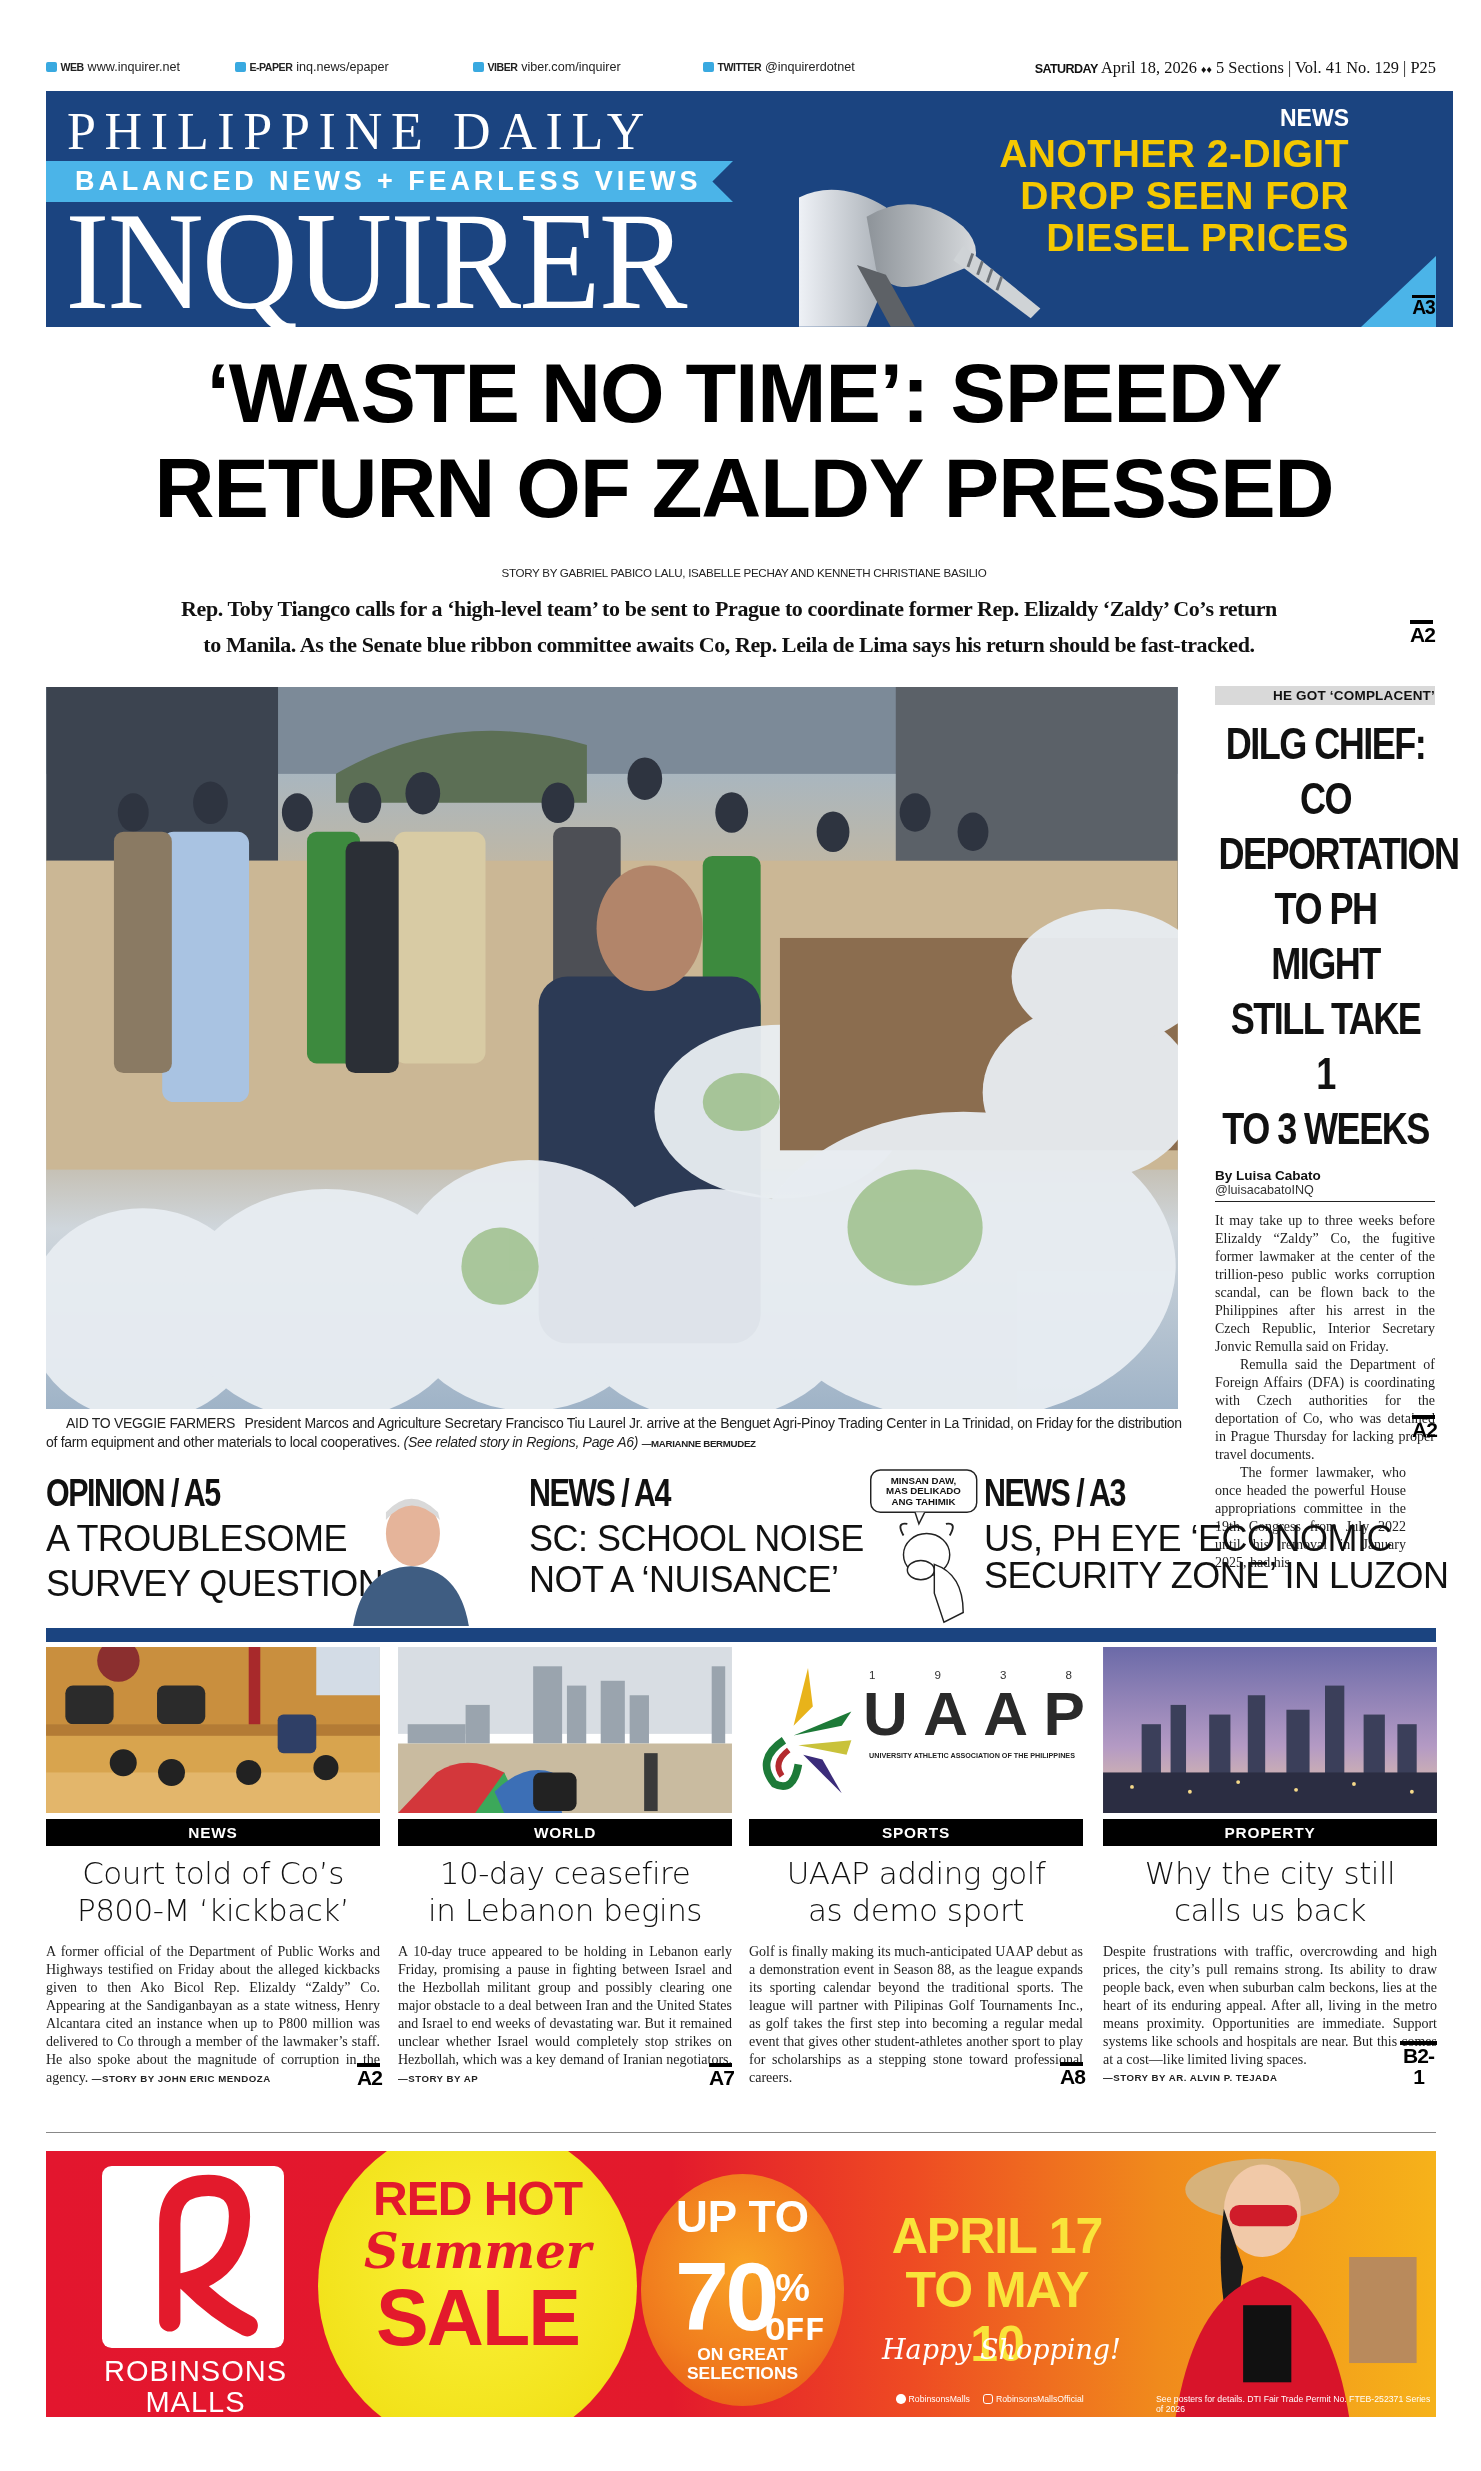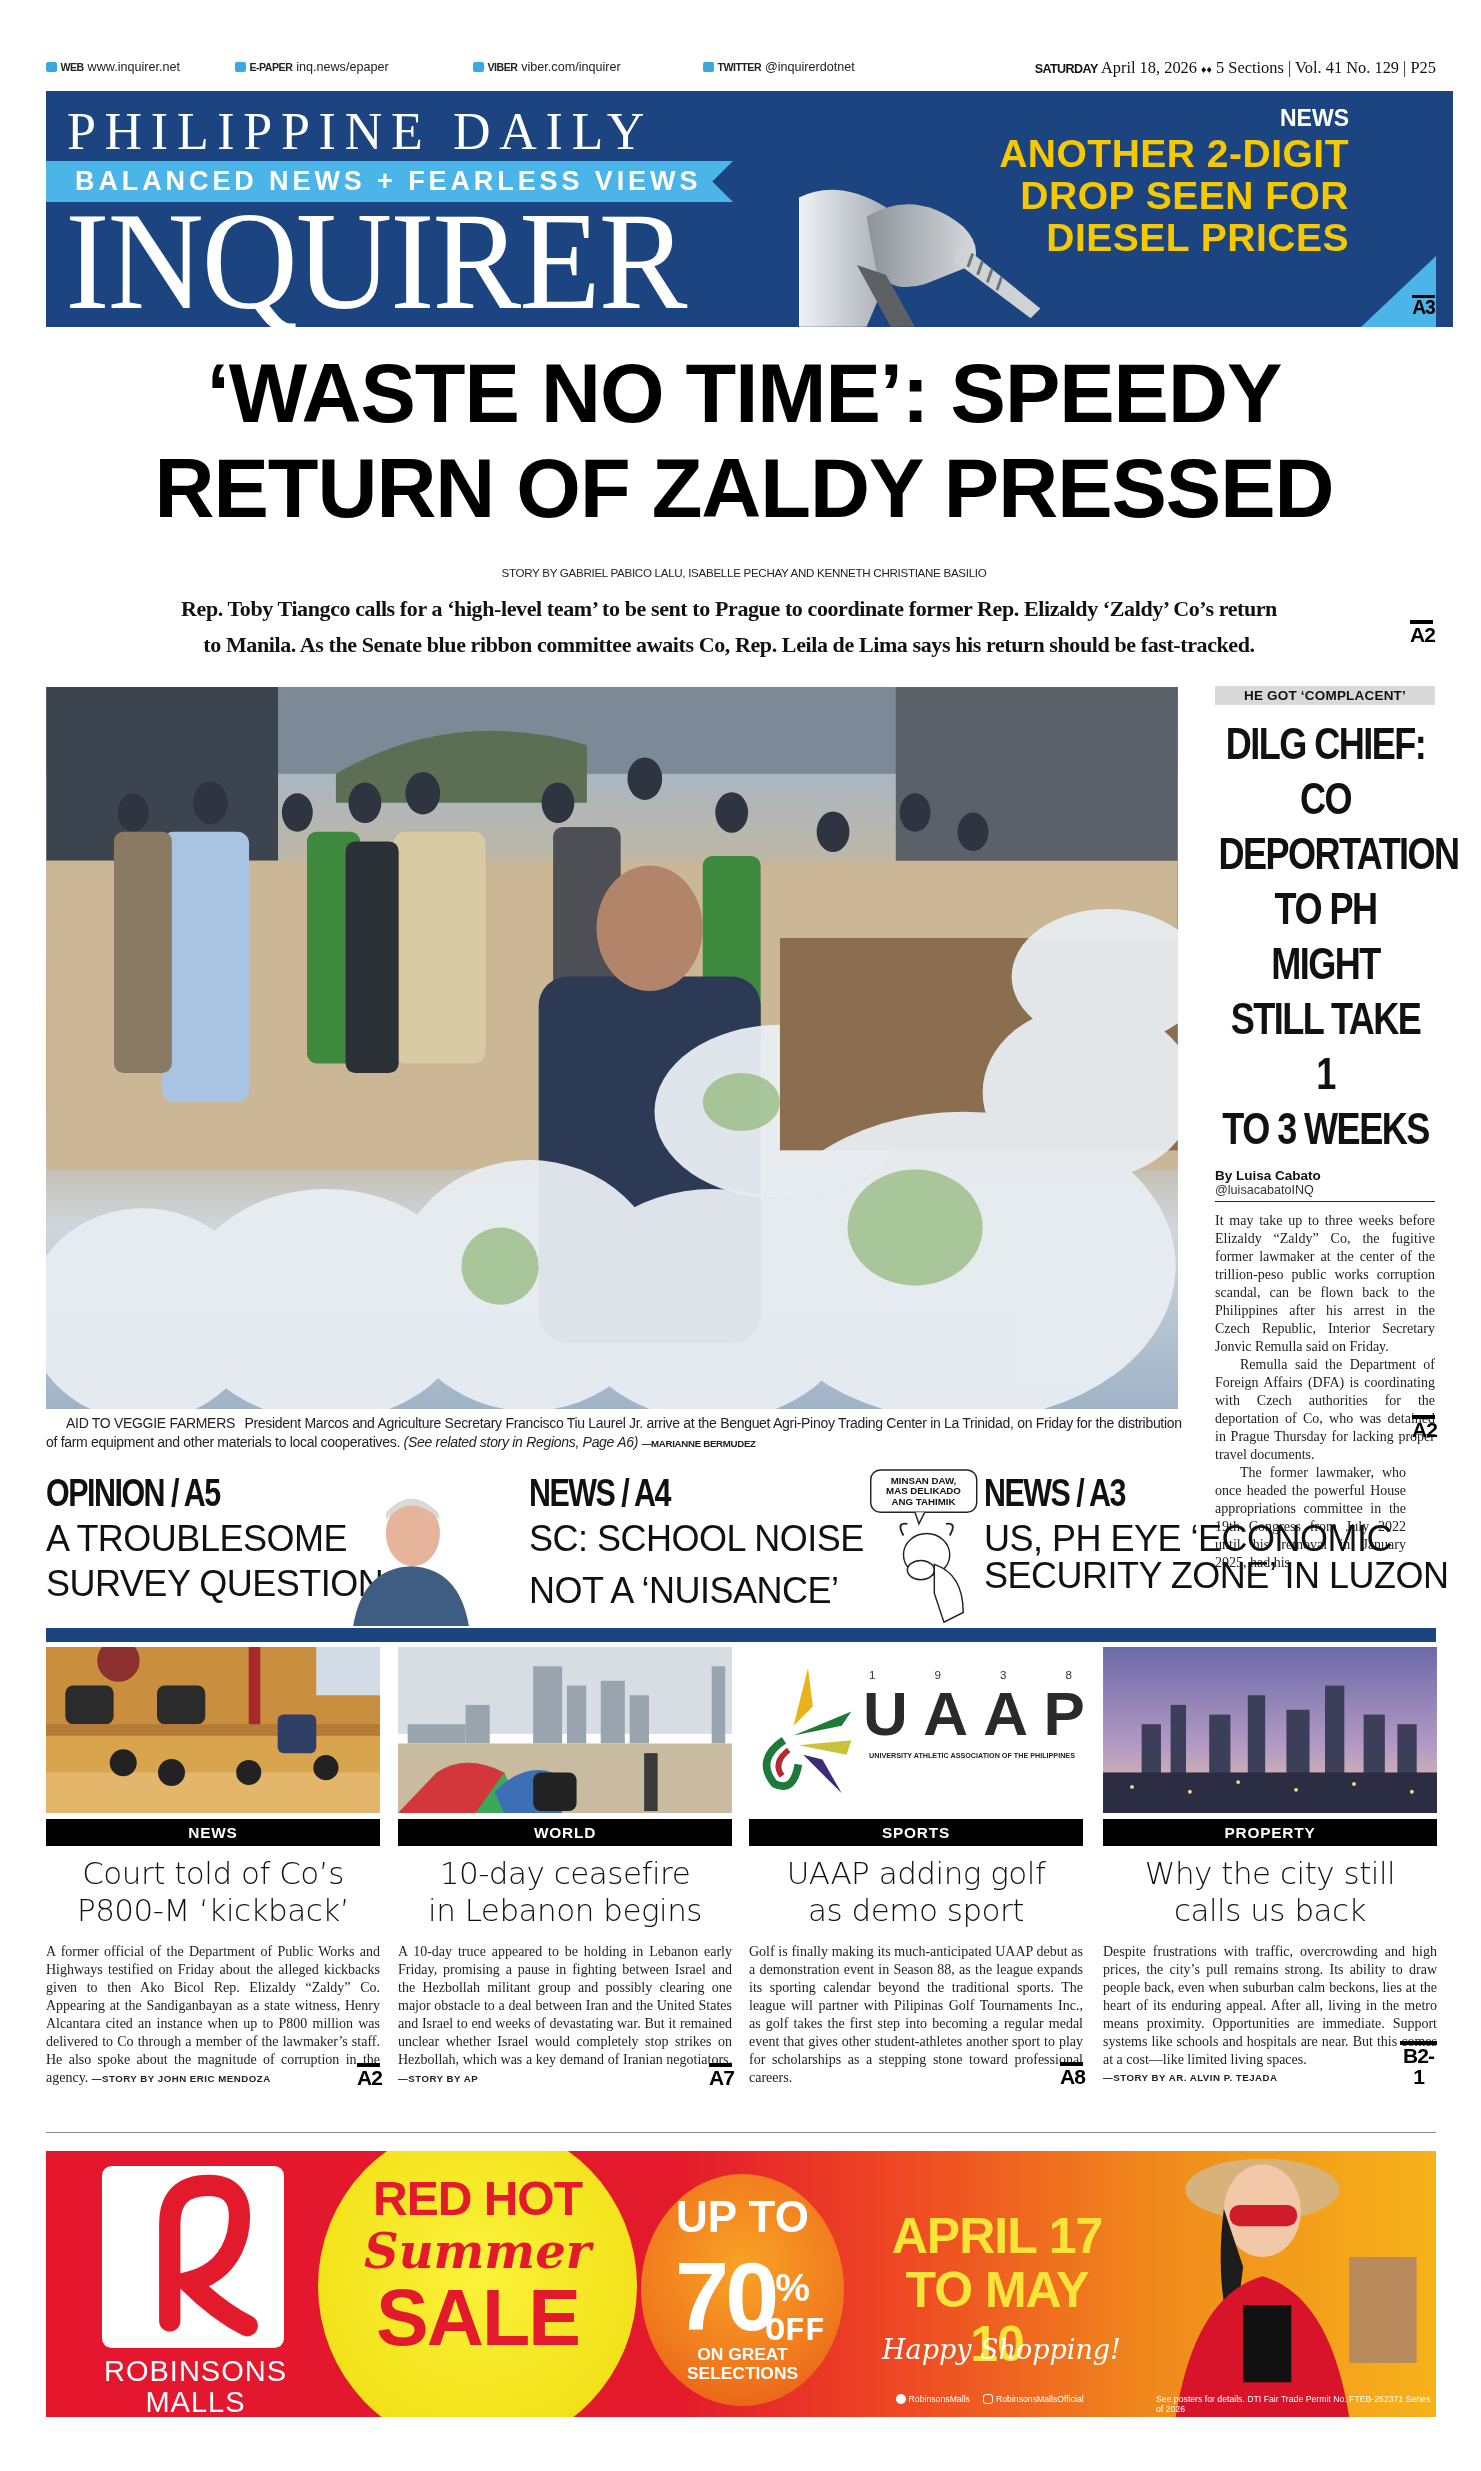--- a/index.html
+++ b/index.html
@@ -33,21 +33,21 @@
   .deck { position: absolute; left: 58px; top: 591px; width: 1342px; text-align: center; font-family: "Liberation Serif", serif; font-weight: 700; font-size: 22px; line-height: 36px; letter-spacing: -0.4px; color: #111; }
 
   
   .photo { position: absolute; left: 46px; top: 687px; width: 1132px; height: 722px; overflow: hidden; background: linear-gradient(180deg, #6d7d8f 0%, #a9b6bf 12%, #c9b89a 30%, #b8a27d 55%, #cfd6dc 75%, #9fb3c7 100%); }
   .caption { position: absolute; left: 46px; top: 1414px; width: 1139px; font-family: "Liberation Sans Narrow", "Liberation Sans", sans-serif; font-size: 14px; line-height: 19.3px; color: #222; letter-spacing: -0.3px; }
   .caption .cap-head { font-weight: 400; text-transform: uppercase; margin-right: 5.8px; margin-left: 20px; }
   .caption .cap-credit { font-weight: 700; font-size: 9.7px; text-transform: uppercase; }
 
   
   .side { position: absolute; left: 1215px; top: 686px; width: 220px; }
-  .side-kicker { background: #d9d9d9; font-family: "Liberation Sans", sans-serif; font-weight: 700; font-size: 13.5px; text-align: center; padding: 1.9px 0; letter-spacing: 0.2px; }
+  .side-kicker { background: #d9d9d9; font-family: "Liberation Sans", sans-serif; font-weight: 700; font-size: 13.5px; text-align: right; padding: 1.9px 0; letter-spacing: 0.2px; }
   .side-head { margin-top: 11.6px; font-family: "Liberation Sans Narrow", "Liberation Sans", sans-serif; font-weight: 700; font-size: 44px; line-height: 55px; text-align: center; letter-spacing: -1.9px; transform: scaleX(0.82); transform-origin: center; width: 261px; margin-left: -20px; }
   .side-by { margin-top: 11.6px; font-family: "Liberation Sans", sans-serif; font-weight: 700; font-size: 13.5px; }
   .side-handle { font-family: "Liberation Sans", sans-serif; font-size: 12.6px; color: #333; padding-bottom: 3.9px; border-bottom: 1px solid #222; }
   .side-body { margin-top: 9.7px; font-family: "Liberation Serif", serif; font-size: 14px; line-height: 18px; text-align: justify; color: #222; }
   .side-body p + p { text-indent: 25px; }
 
   
   .teasers { position: absolute; left: 46px; top: 1472px; width: 1390px; height: 154px; }
   .teaser { position: absolute; top: 0; }
   .teaser .sec { font-family: "Liberation Sans Narrow", "Liberation Sans", sans-serif; font-weight: 700; font-size: 39px; line-height: 42px; letter-spacing: -1.9px; transform: scaleX(0.78); transform-origin: left; white-space: nowrap; }
@@ -255,21 +255,21 @@
     <div class="tt" style="margin-top:8px">SURVEY QUESTION</div>
   </div>
   <svg class="mugshot" viewBox="0 0 120 140">
     <ellipse cx="62" cy="44" rx="28" ry="34" fill="#e5b49a"></ellipse>
     <path d="M34 30 Q60 0 90 30 L88 22 Q60 -6 34 22 Z" fill="#d9d9d9"></path>
     <path d="M0 140 Q10 80 60 78 Q110 80 120 140 Z" fill="#3f5d82"></path>
   </svg>
   <div class="teaser" style="left:483px">
     <div class="sec">NEWS / A4</div>
     <div class="tt">SC: SCHOOL NOISE</div>
-    <div class="tt" style="margin-top:15px">NOT A ‘NUISANCE’</div>
+    <div class="tt" style="margin-top:4px">NOT A ‘NUISANCE’</div>
   </div>
   <div class="cartoon">
     <svg width="145" height="158" viewBox="0 0 150 164">
       <rect x="14" y="2" width="110" height="44" rx="10" fill="#fff" stroke="#222" stroke-width="1.5"></rect>
       <path d="M60 46 L64 58 L70 46" fill="#fff" stroke="#222" stroke-width="1.5"></path>
       <ellipse cx="72" cy="90" rx="24" ry="22" fill="#fff" stroke="#222" stroke-width="1.5"></ellipse>
       <path d="M48 70 Q40 56 52 58 M96 70 Q104 56 92 58" fill="none" stroke="#222" stroke-width="2"></path>
       <ellipse cx="66" cy="106" rx="14" ry="10" fill="#fff" stroke="#222" stroke-width="1.5"></ellipse>
       <path d="M80 100 Q110 110 110 150 L90 160 L80 130 Z" fill="#fff" stroke="#222" stroke-width="1.5"></path>
     </svg>

